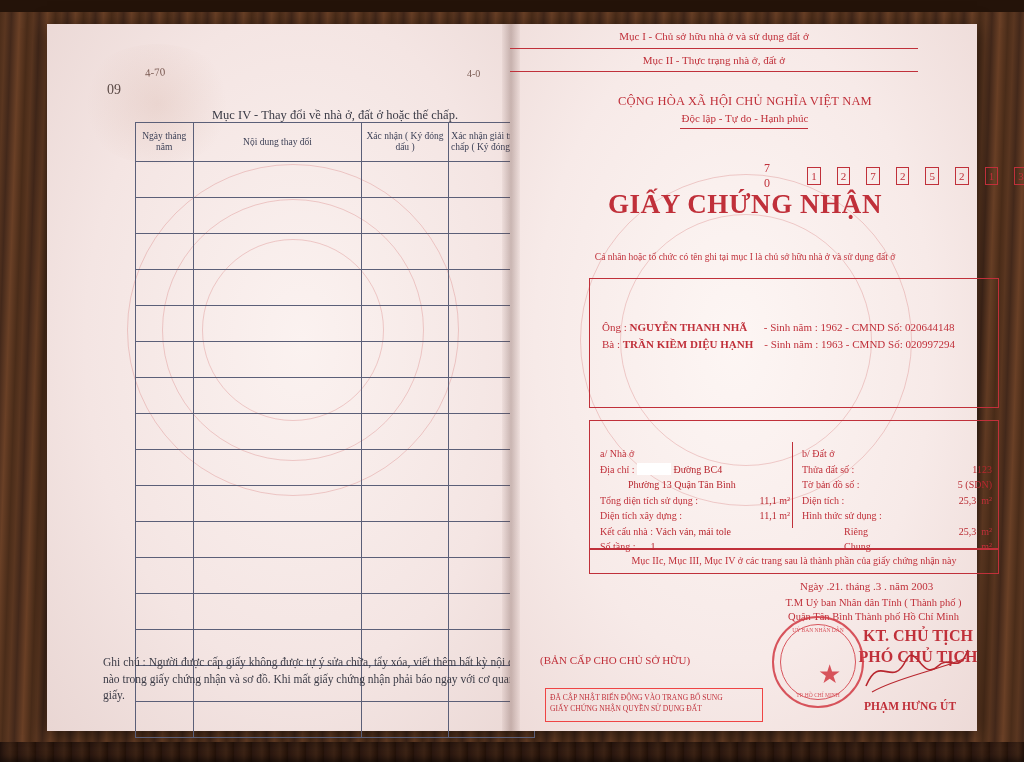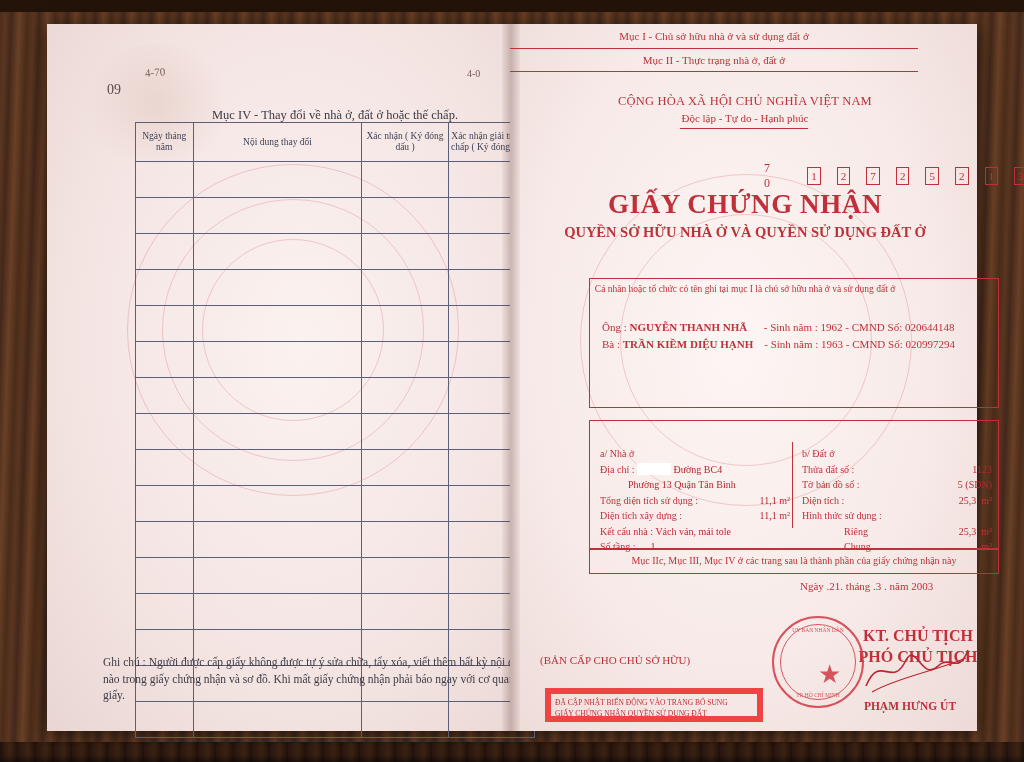--- a/index.html
+++ b/index.html
@@ -97,21 +97,21 @@
 
   .serial{left:254px;top:137px;display:flex;align-items:center;gap:16px;font-size:12px;}
   .serial .free{letter-spacing:4px;margin-right:3px;}
   .serial .cell{
     width:13px;height:16px;border:1px solid #c0303a;display:flex;
     align-items:center;justify-content:center;font-size:11px;
   }
 
   .title1{left:30px;top:165px;width:410px;text-align:center;font-size:27px;font-weight:bold;letter-spacing:.6px;}
   .title2{left:20px;top:200px;width:430px;text-align:center;font-size:14.5px;font-weight:bold;}
-  .subtitle{left:30px;top:228px;width:410px;text-align:center;font-size:9.5px;margin-top:32px;}
+  .subtitle{left:30px;top:228px;width:410px;text-align:center;font-size:9.5px;}
 
   .box{position:absolute;border:1px solid #c0303a;}
   .box1{left:79px;top:254px;width:408px;height:128px;}
   .box1hdr{left:79px;top:254px;width:408px;height:24px;border-bottom:1px solid #c0303a;}
   .box1hdr span{display:block;text-align:center;font-size:11px;line-height:24px;}
   .owner-row{position:absolute;font-size:11px;white-space:nowrap;}
   .o1{left:92px;top:297px;}
   .o2{left:92px;top:314px;}
   .o-name{font-weight:bold;}
 
@@ -148,21 +148,21 @@
   }
   .seal-text{
     position:absolute;inset:0;font-size:5.5px;color:#d23a44;
   }
   .seal-text .t{position:absolute;top:9px;left:0;right:0;text-align:center;}
   .seal-text .b{position:absolute;bottom:8px;left:0;right:0;text-align:center;}
 
   .hoso{position:absolute;left:30px;top:628px;width:240px;font-size:11px;line-height:1.5;}
   .stampbox{
     position:absolute;left:35px;top:664px;width:218px;height:34px;
-    border:6px solid #ef4444;font-size:7.5px;color:#c0303a;
+    border:1px solid #ef4444;font-size:7.5px;color:#c0303a;
     padding:3px 4px;line-height:1.5;box-sizing:border-box;
   }
 
   .scribble{position:absolute;color:#c0303a;font-size:12px;}
   .sc3{left:98px;top:42px;color:#7a5a52;font-size:11px;transform:rotate(-4deg);}
   .sc4{left:60px;top:58px;color:#5b4a46;font-size:14px;}
   .sc5{left:420px;top:44px;color:#7a5a52;font-size:10px;}
 </style>
 </head>
 <body>
@@ -316,21 +316,20 @@
       <span class="cell">2</span>
       <span class="cell">5</span>
       <span class="cell">2</span>
       <span class="cell">1</span>
       <span class="cell">3</span>
       <span class="cell">8</span>
       <span class="cell">1</span>
     </div>
 
     <div class="blk title1">GIẤY CHỨNG NHẬN</div>
-    <div class="blk title2">QUYỀN SỞ HỮU NHÀ Ở VÀ QUYỀN SỬ DỤNG ĐẤT Ở</div>
     <div class="blk subtitle">Cá nhân hoặc tổ chức có tên ghi tại mục I là chủ sở hữu nhà ở và sử dụng đất ở</div>
 
     <div class="box box1"></div>
     <div class="box1hdr">
       <span>Mục I - Chủ sở hữu nhà ở và sử dụng đất ở</span>
     </div>
     <div class="owner-row o1">
       <span>Ông :</span>
       <span class="o-name">NGUYỄN THANH NHÃ</span>
       &nbsp;&nbsp;&nbsp;&nbsp;
@@ -406,20 +405,24 @@
         <span class="v"><span class="hand"></span>
         &nbsp;<span>m²</span></span>
       </div>
     </div>
 
     <div class="box box3">
       <span>Mục IIc, Mục III, Mục IV ở các trang sau là thành phần của giấy chứng nhận này</span>
     </div>
 
     <div class="sign-date">Ngày .21. tháng .3 . năm  2003</div>
+    <div class="sign-org">
+      <div>T.M Uỷ ban Nhân dân Tỉnh ( Thành phố )</div>
+      <div>Quận Tân Bình Thành phố Hồ Chí Minh</div>
+    </div>
     <div class="sign-role">
       <div>KT. CHỦ TỊCH</div>
       <div>PHÓ CHỦ TỊCH</div>
     </div>
 
     <svg class="signature" viewBox="0 0 110 56">
       <path d="M4 44 C 18 10, 30 48, 44 18 C 54 0, 60 40, 76 24 C 88 12, 96 34, 106 8" fill="none" stroke="#b8272f" stroke-width="1.6"></path>
       <path d="M10 50 C 34 36, 70 30, 104 16" fill="none" stroke="#b8272f" stroke-width="1.1"></path>
     </svg>
 

